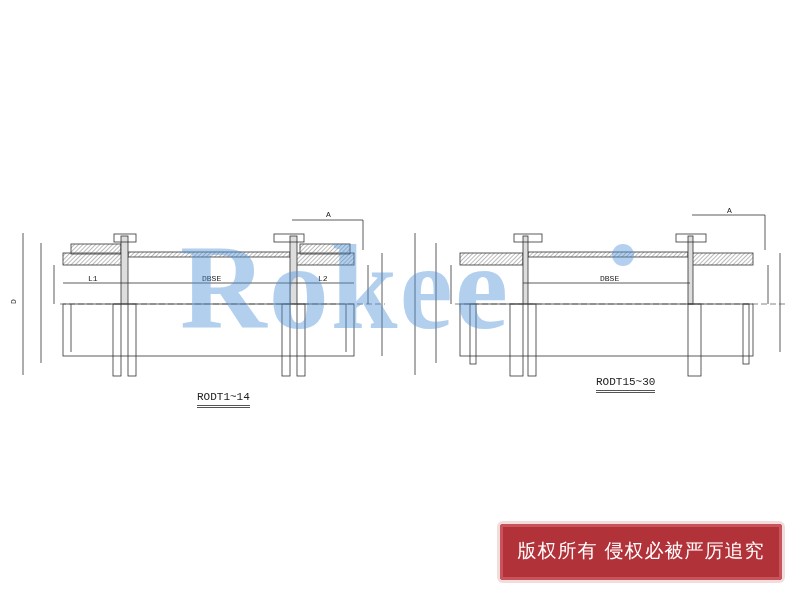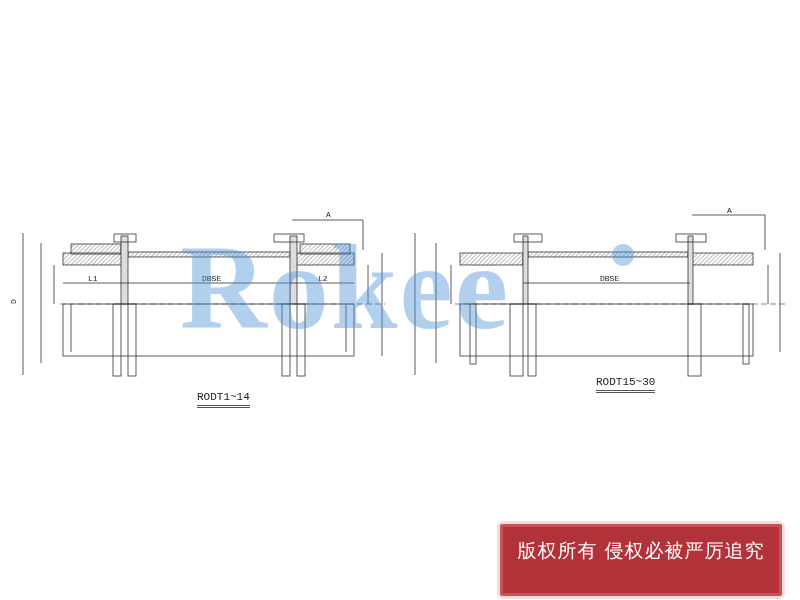--- a/index.html
+++ b/index.html
@@ -2,21 +2,21 @@
 <html><head>
 <meta charset="utf-8">
 <style>
   html, body { margin:0; padding:0; background:#ffffff; }
   body { width:800px; height:600px; position:relative; overflow:hidden; font-family:"Liberation Sans", sans-serif; }
   .canvas { position:absolute; left:0; top:0; width:800px; height:600px; }
   .wm-text { position:absolute; left:180px; top:228px; font-family:Liberation Serif, serif; font-weight:bold; font-size:120px; letter-spacing:2px; color:#4a90d9; opacity:0.42; line-height:1; pointer-events:none; }
   .wm-reg { position:absolute; left:612px; top:244px; width:22px; height:22px; border-radius:50%; background:#4a90d9; opacity:0.42; }
   .caption { position:absolute; font-family:Liberation Mono, monospace; font-size:11px; color:#222; }
   .caption .uline { display:block; height:1px; border-top:1px solid #555; border-bottom:1px solid #555; margin-top:2px; }
-  .badge { position:absolute; left:500px; top:524px; width:282px; height:72px; background:#b2323a; box-shadow: inset 0 0 0 3px #c9535a, 0 0 0 3px #f3dcdc; border-radius:3px; }
+  .badge { position:absolute; left:500px; top:524px; width:282px; height:56px; background:#b2323a; box-shadow: inset 0 0 0 3px #c9535a, 0 0 0 3px #f3dcdc; border-radius:3px; }
   .badge span { position:absolute; left:0; right:0; top:14px; text-align:center; color:#fff; font-family:"DejaVu Sans", sans-serif; font-size:19px; letter-spacing:1px; }
   svg text { font-family:"Liberation Mono", monospace; font-size:8px; fill:#222; }
 </style>
 </head>
 <body>
 
 <div class="canvas">
   <svg width="800" height="600" viewBox="0 0 800 600">
     <defs>
       <pattern id="hatch" width="3" height="3" patternUnits="userSpaceOnUse" patternTransform="rotate(45)">

